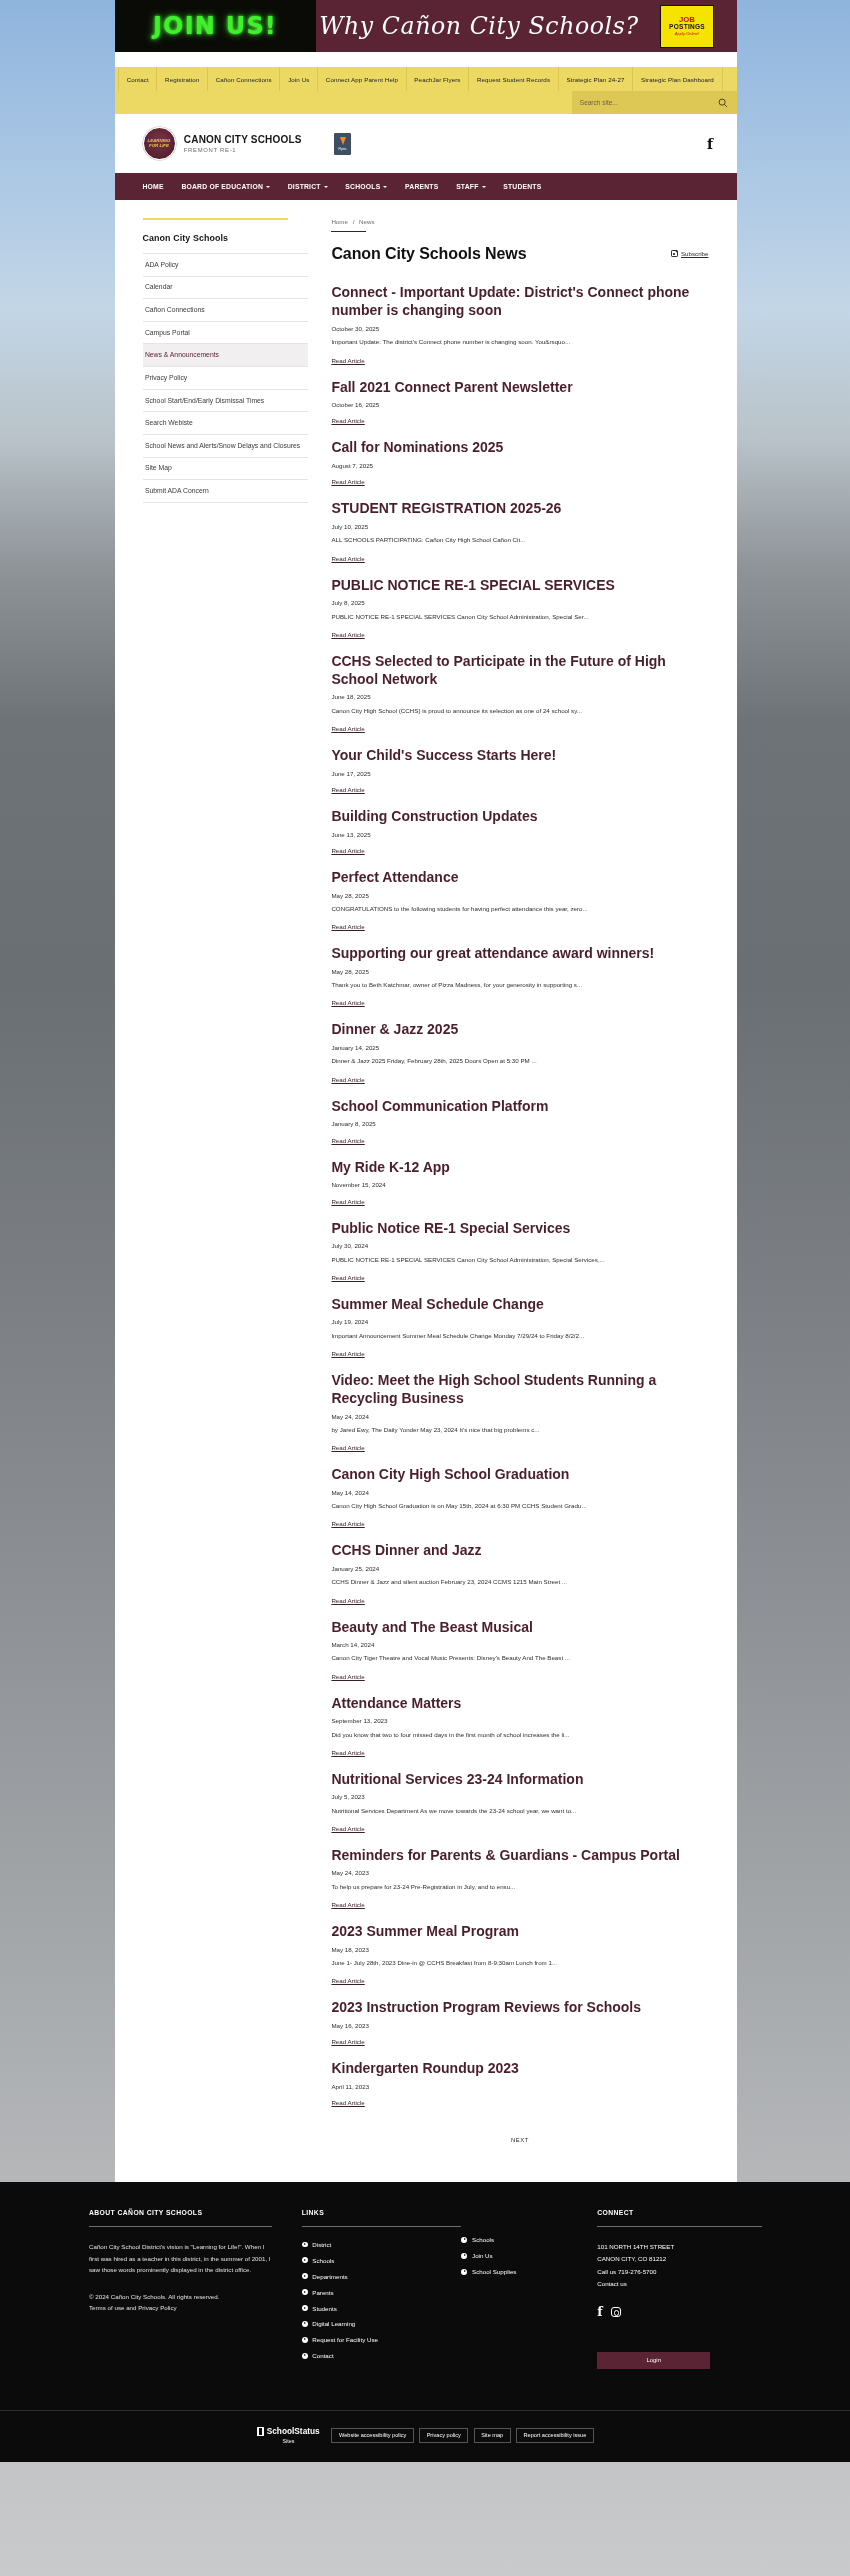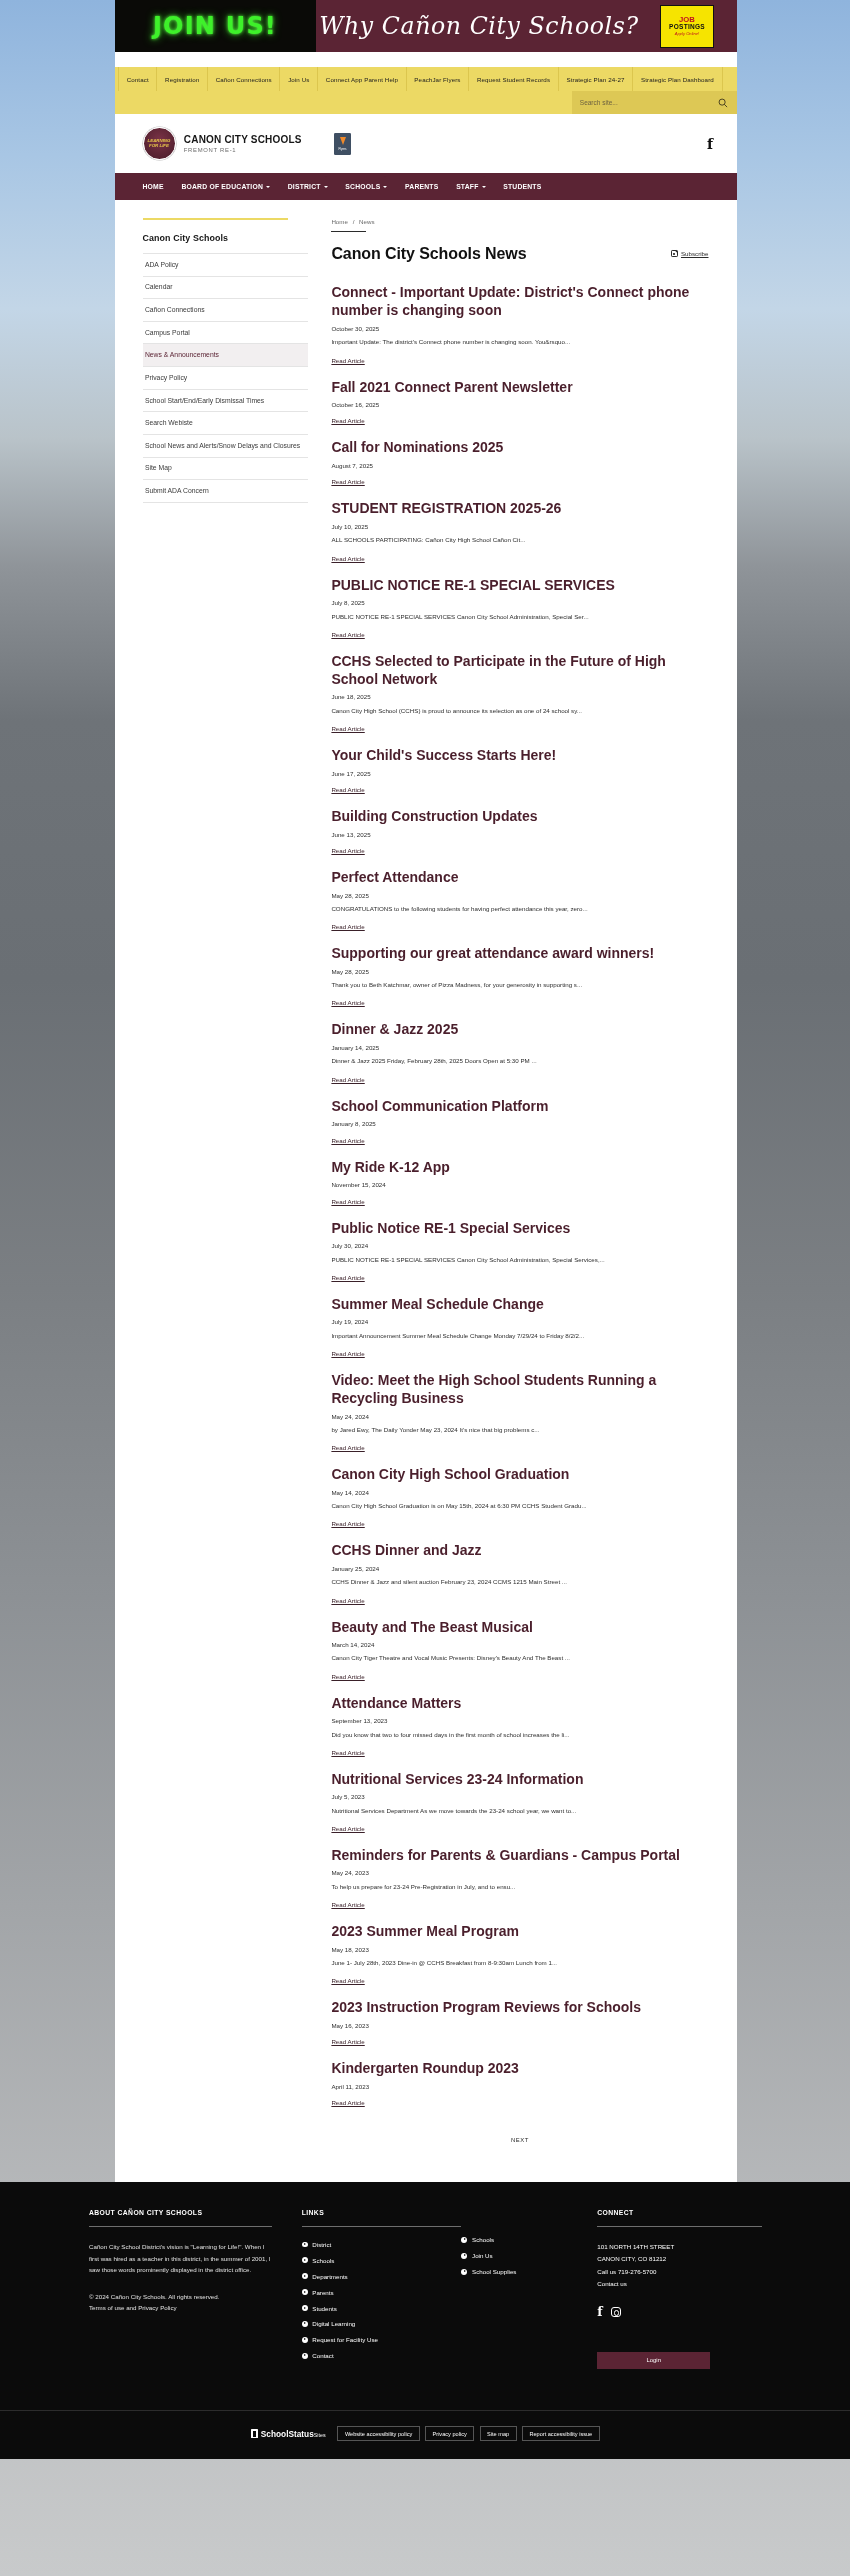--- a/index.html
+++ b/index.html
@@ -452,21 +452,21 @@
   }
 
   .footer-bottom {
     border-top: 0.6px solid #2c2c2c;
     padding: 15.4px 0 17.7px 0;
     display: flex;
     align-items: center;
     justify-content: center;
     gap: 11.8px;
   }
-  .ss-logo { display: flex; flex-direction: row; align-items: center; }
+  .ss-logo { display: flex; flex-direction: column; align-items: center; }
   .ss-logo .ss-main {
     display: flex; align-items: center; gap: 3px;
     font-size: 8.3px; font-weight: bold; color: #fff;
   }
   .ss-mark {
     width: 6.5px; height: 8.9px;
     background: #ffffff;
     border-radius: 0.6px;
     position: relative;
   }

